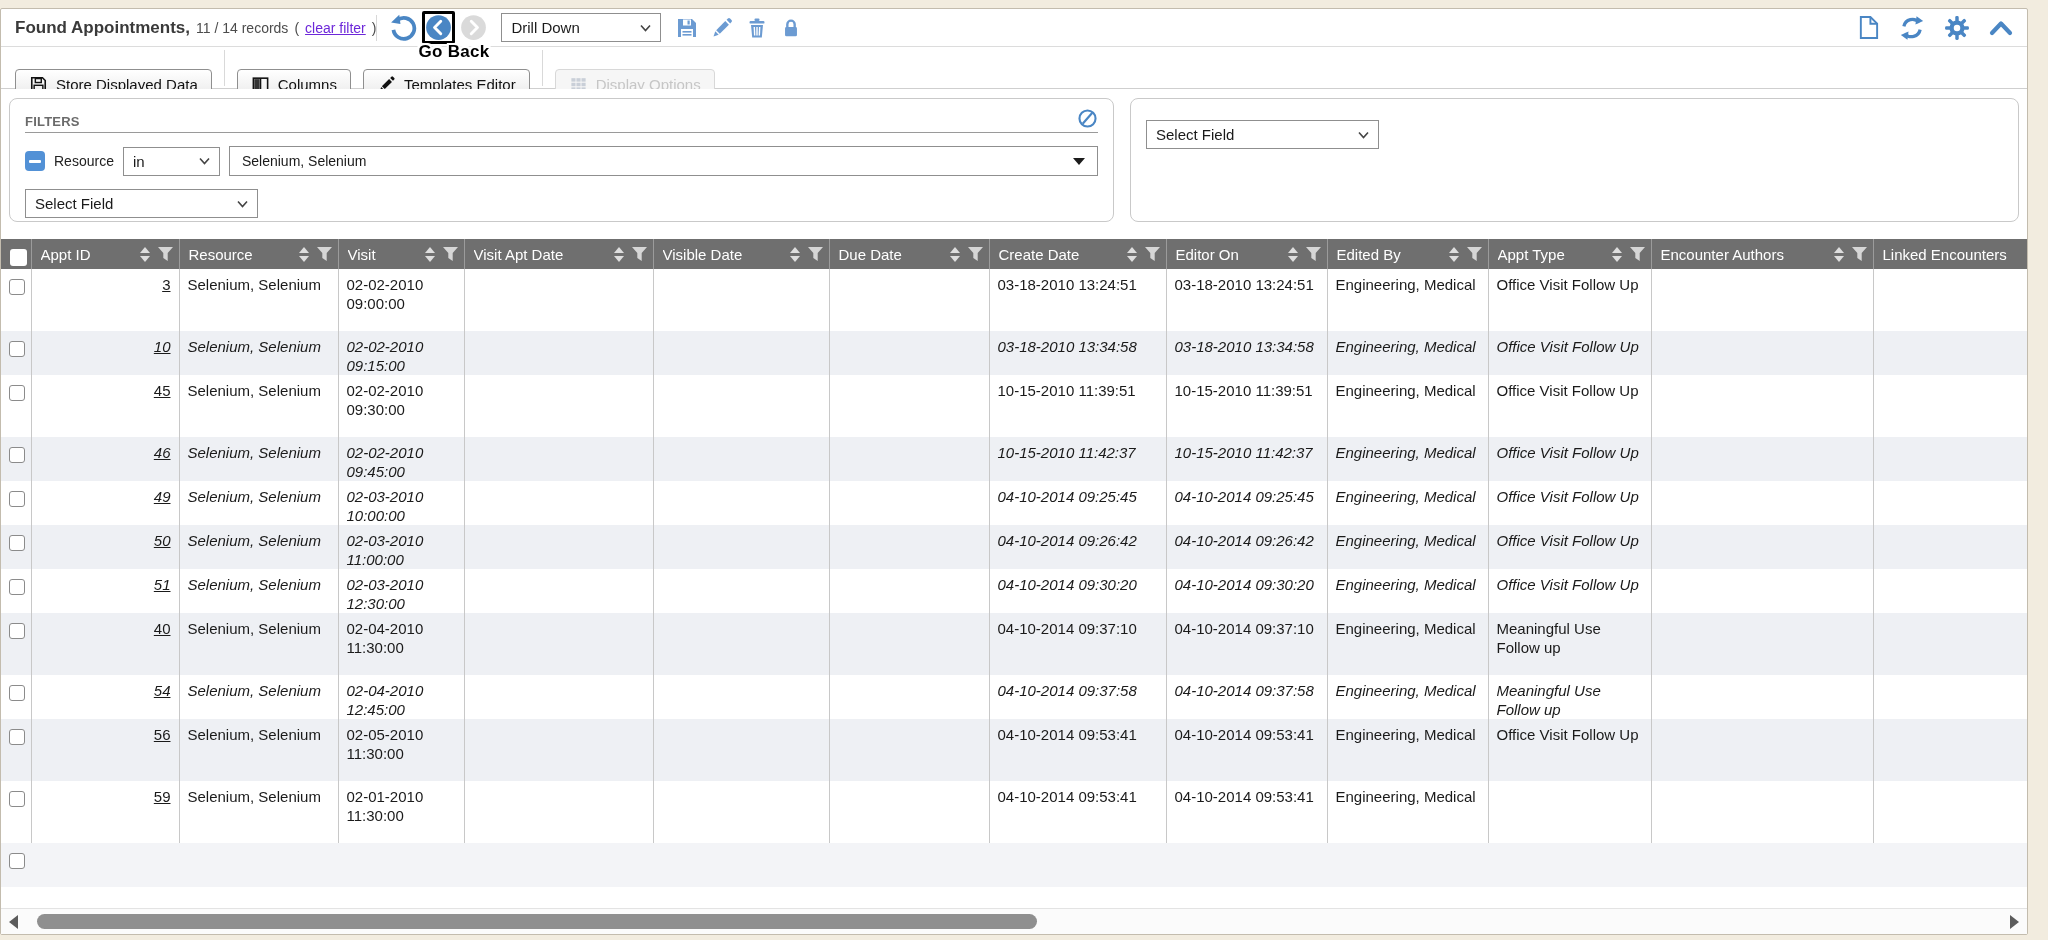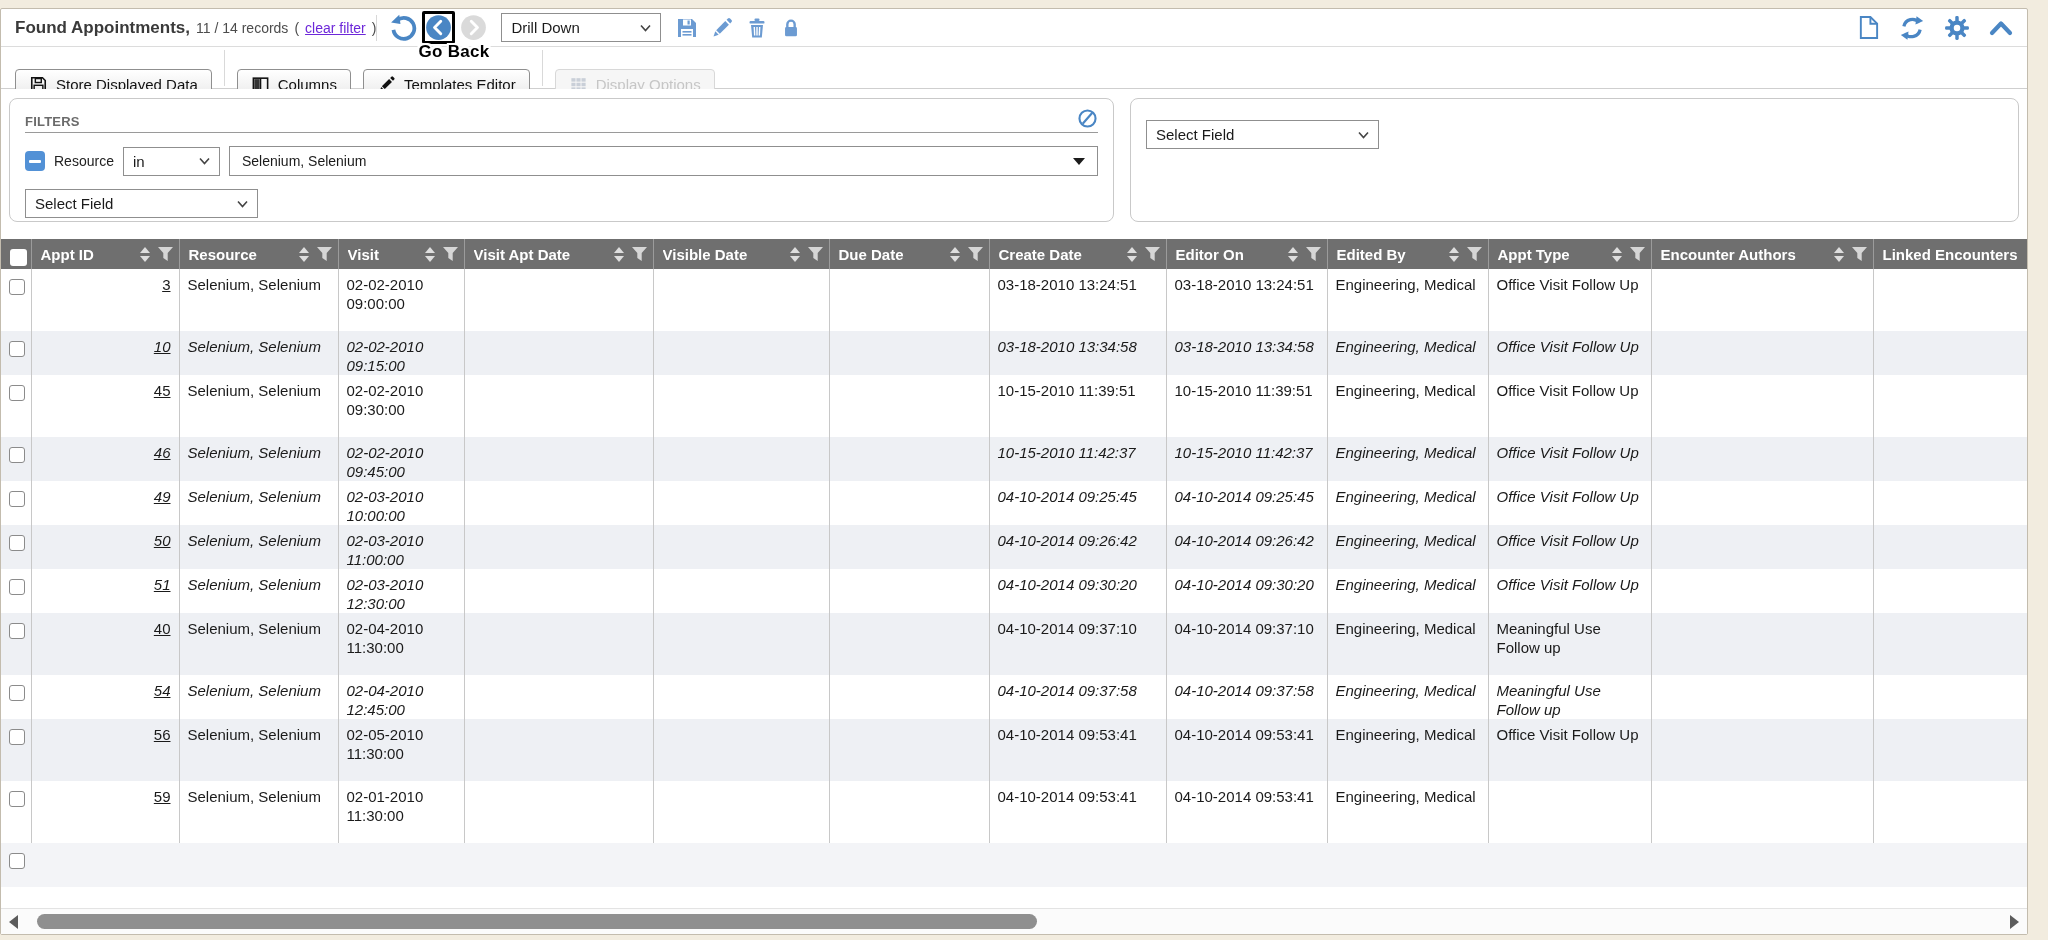--- a/index.html
+++ b/index.html
@@ -61,21 +61,21 @@
   .combo .sm-label { flex: 1; }
   .tri-down { width: 0; height: 0; border-left: 6px solid transparent; border-right: 6px solid transparent; border-top: 7px solid #1c1c1c; }
   .sf-row { margin-top: 13px; }
   .sf-select { width: 233px; }
   .groups .sf-select { margin-top: 12px; }
   .chev { flex: 0 0 11px; }
 
   
   .table-zone { flex: 1 1 auto; overflow: hidden; margin-top: 5px; }
   table { border-collapse: collapse; table-layout: fixed; width: 2026px; font-size: 15px; }
-  thead th { background: #6f6f6f; color: #fff; font-weight: bold; text-align: left;
+  thead th { background: #6f6f6f; color: #fff; font-weight: normal; text-align: left;
              height: 24px; padding: 0 6px 0 9px; border-right: 1px solid #9b9b9b; margin-left: 36px; }
   thead th:last-child { border-right: none; }
   .th-inner { display: flex; align-items: center; gap: 8px; }
   .th-label { flex: 1; overflow: hidden; white-space: nowrap; }
   .sort-stack { display: flex; flex-direction: column; gap: 3px; cursor: pointer; }
   .sort-up { width: 0; height: 0; border-left: 5px solid transparent; border-right: 5px solid transparent; border-bottom: 6px solid #dedede; }
   .sort-down { width: 0; height: 0; border-left: 5px solid transparent; border-right: 5px solid transparent; border-top: 6px solid #dedede; }
   td { vertical-align: top; padding: 6px 8px 0 8px; border-right: 1px solid #c8c8c8; line-height: 19px; }
   td:last-child { border-right: none; }
   tr.tall { height: 62px; }

